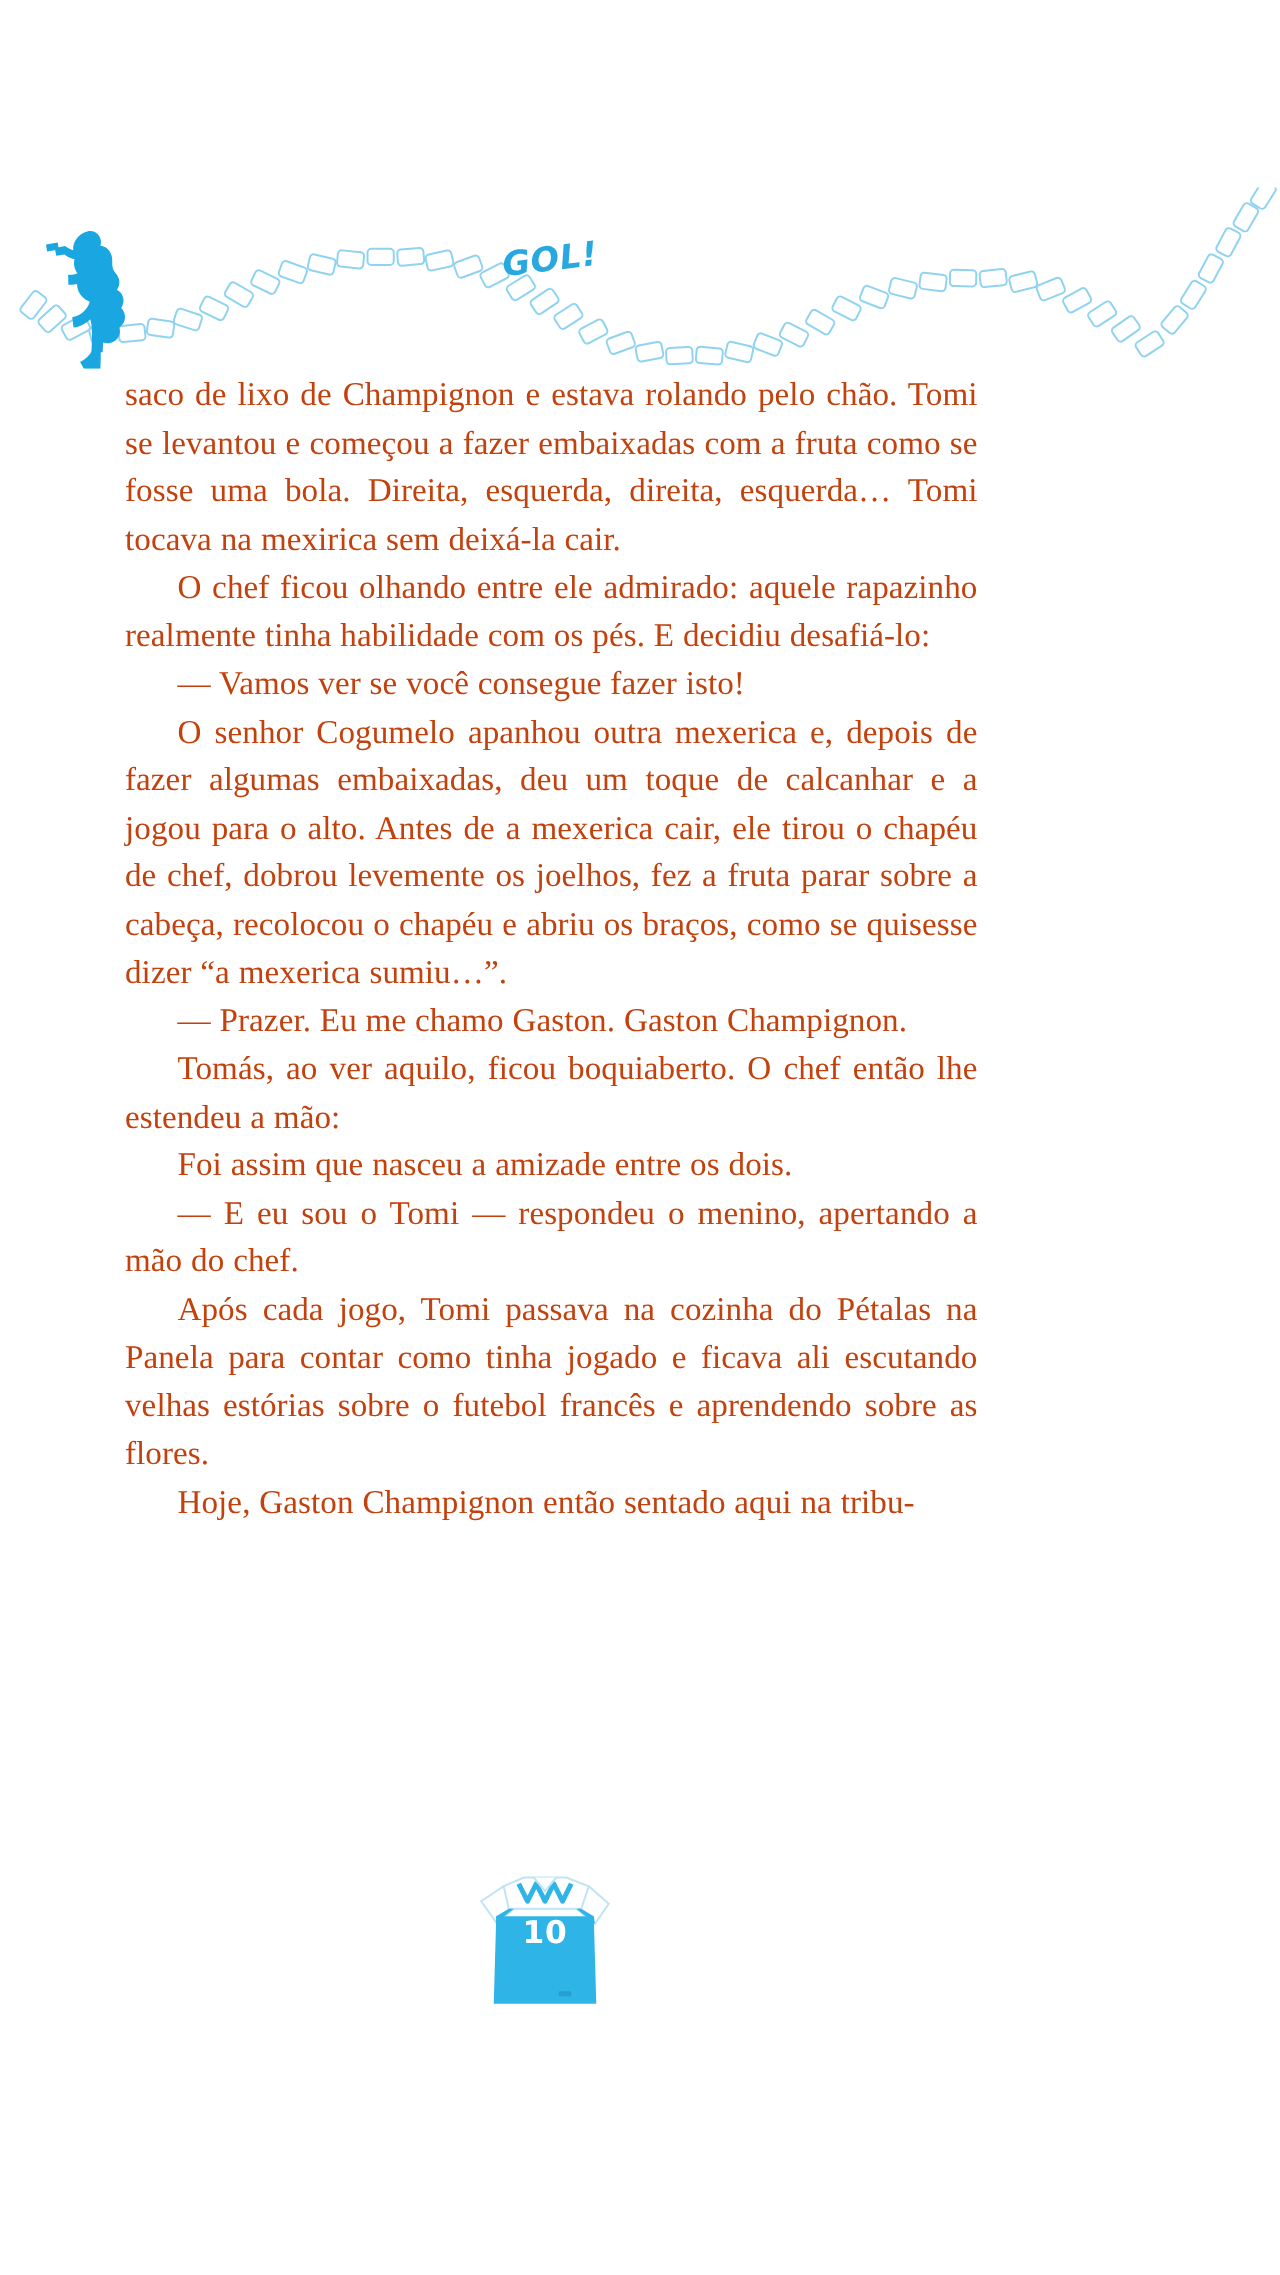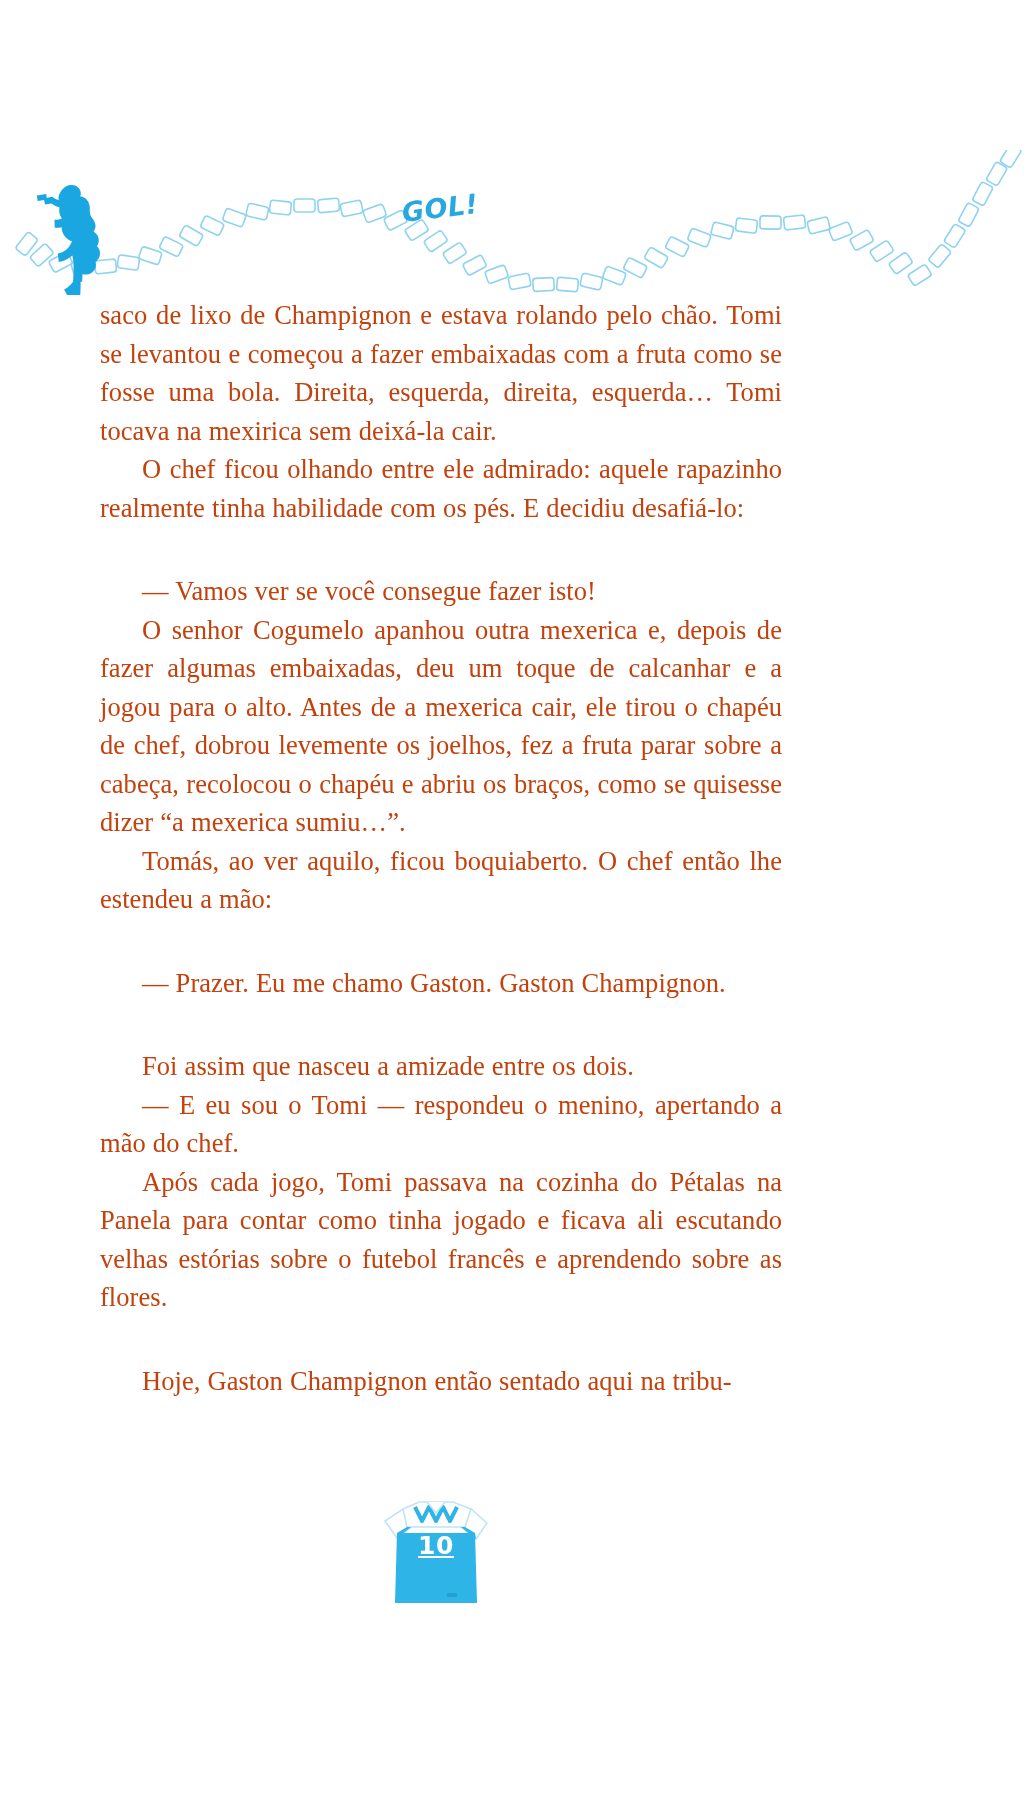--- a/index.html
+++ b/index.html
@@ -67,21 +67,20 @@
     -webkit-font-smoothing: antialiased;
   }
   .content p.indent {
     text-indent: 42px;
   }
   .content p.noindent {
     text-indent: 0;
   }
   .content p.last-line-left {
     text-align-last: left;
-    margin-top: 45px;
   }
 
   
   .footer-jersey {
     position: absolute;
     left: 381px;
     top: 1497px;
     width: 110px;
     height: 118px;
   }
@@ -91,21 +90,20 @@
     left: 381px;
     top: 1531px;
     width: 110px;
     text-align: center;
     font-family: "DejaVu Sans", sans-serif;
     font-size: 25px;
     font-weight: 700;
     color: #ffffff;
     letter-spacing: 0.5px;
     z-index: 4;
-    text-decoration: underline;
   }
 </style>
 </head>
 <body>
 
 <div class="page">
 
   <div class="header-ornament">
     <svg width="1024" height="145" viewBox="0 0 1024 145" xmlns="http://www.w3.org/2000/svg">
 
@@ -208,22 +206,22 @@
     </svg>
   </div>
 
   <div class="gol-text">GOL!</div>
 
   <div class="content">
     <p class="noindent">saco de lixo de Champignon e estava rolando pelo chão. Tomi se levantou e começou a fazer embaixadas com a fruta como se fosse uma bola. Direita, esquerda, direita, esquerda… Tomi tocava na mexirica sem deixá-la cair.</p>
     <p class="indent">O chef ficou olhando entre ele admirado: aquele rapazinho realmente tinha habilidade com os pés. E decidiu desafiá-lo:</p>
     <p class="indent last-line-left">— Vamos ver se você consegue fazer isto!</p>
     <p class="indent">O senhor Cogumelo apanhou outra mexerica e, depois de fazer algumas embaixadas, deu um toque de calcanhar e a jogou para o alto. Antes de a mexerica cair, ele tirou o chapéu de chef, dobrou levemente os joelhos, fez a fruta parar sobre a cabeça, recolocou o chapéu e abriu os braços, como se quisesse dizer “a mexerica sumiu…”.</p>
+    <p class="indent last-line-left">— Prazer. Eu me chamo Gaston. Gaston Champignon.</p>
     <p class="indent">Tomás, ao ver aquilo, ficou boquiaberto. O chef então lhe estendeu a mão:</p>
-    <p class="indent last-line-left">— Prazer. Eu me chamo Gaston. Gaston Champignon.</p>
     <p class="indent last-line-left">Foi assim que nasceu a amizade entre os dois.</p>
     <p class="indent">— E eu sou o Tomi — respondeu o menino, apertando a mão do chef.</p>
     <p class="indent">Após cada jogo, Tomi passava na cozinha do Pétalas na Panela para contar como tinha jogado e ficava ali escutando velhas estórias sobre o futebol francês e aprendendo sobre as flores.</p>
     <p class="indent last-line-left">Hoje, Gaston Champignon então sentado aqui na tribu-</p>
   </div>
 
   <div class="footer-jersey">
     <svg width="110" height="118" viewBox="0 0 110 118" xmlns="http://www.w3.org/2000/svg">
       <g>
 

